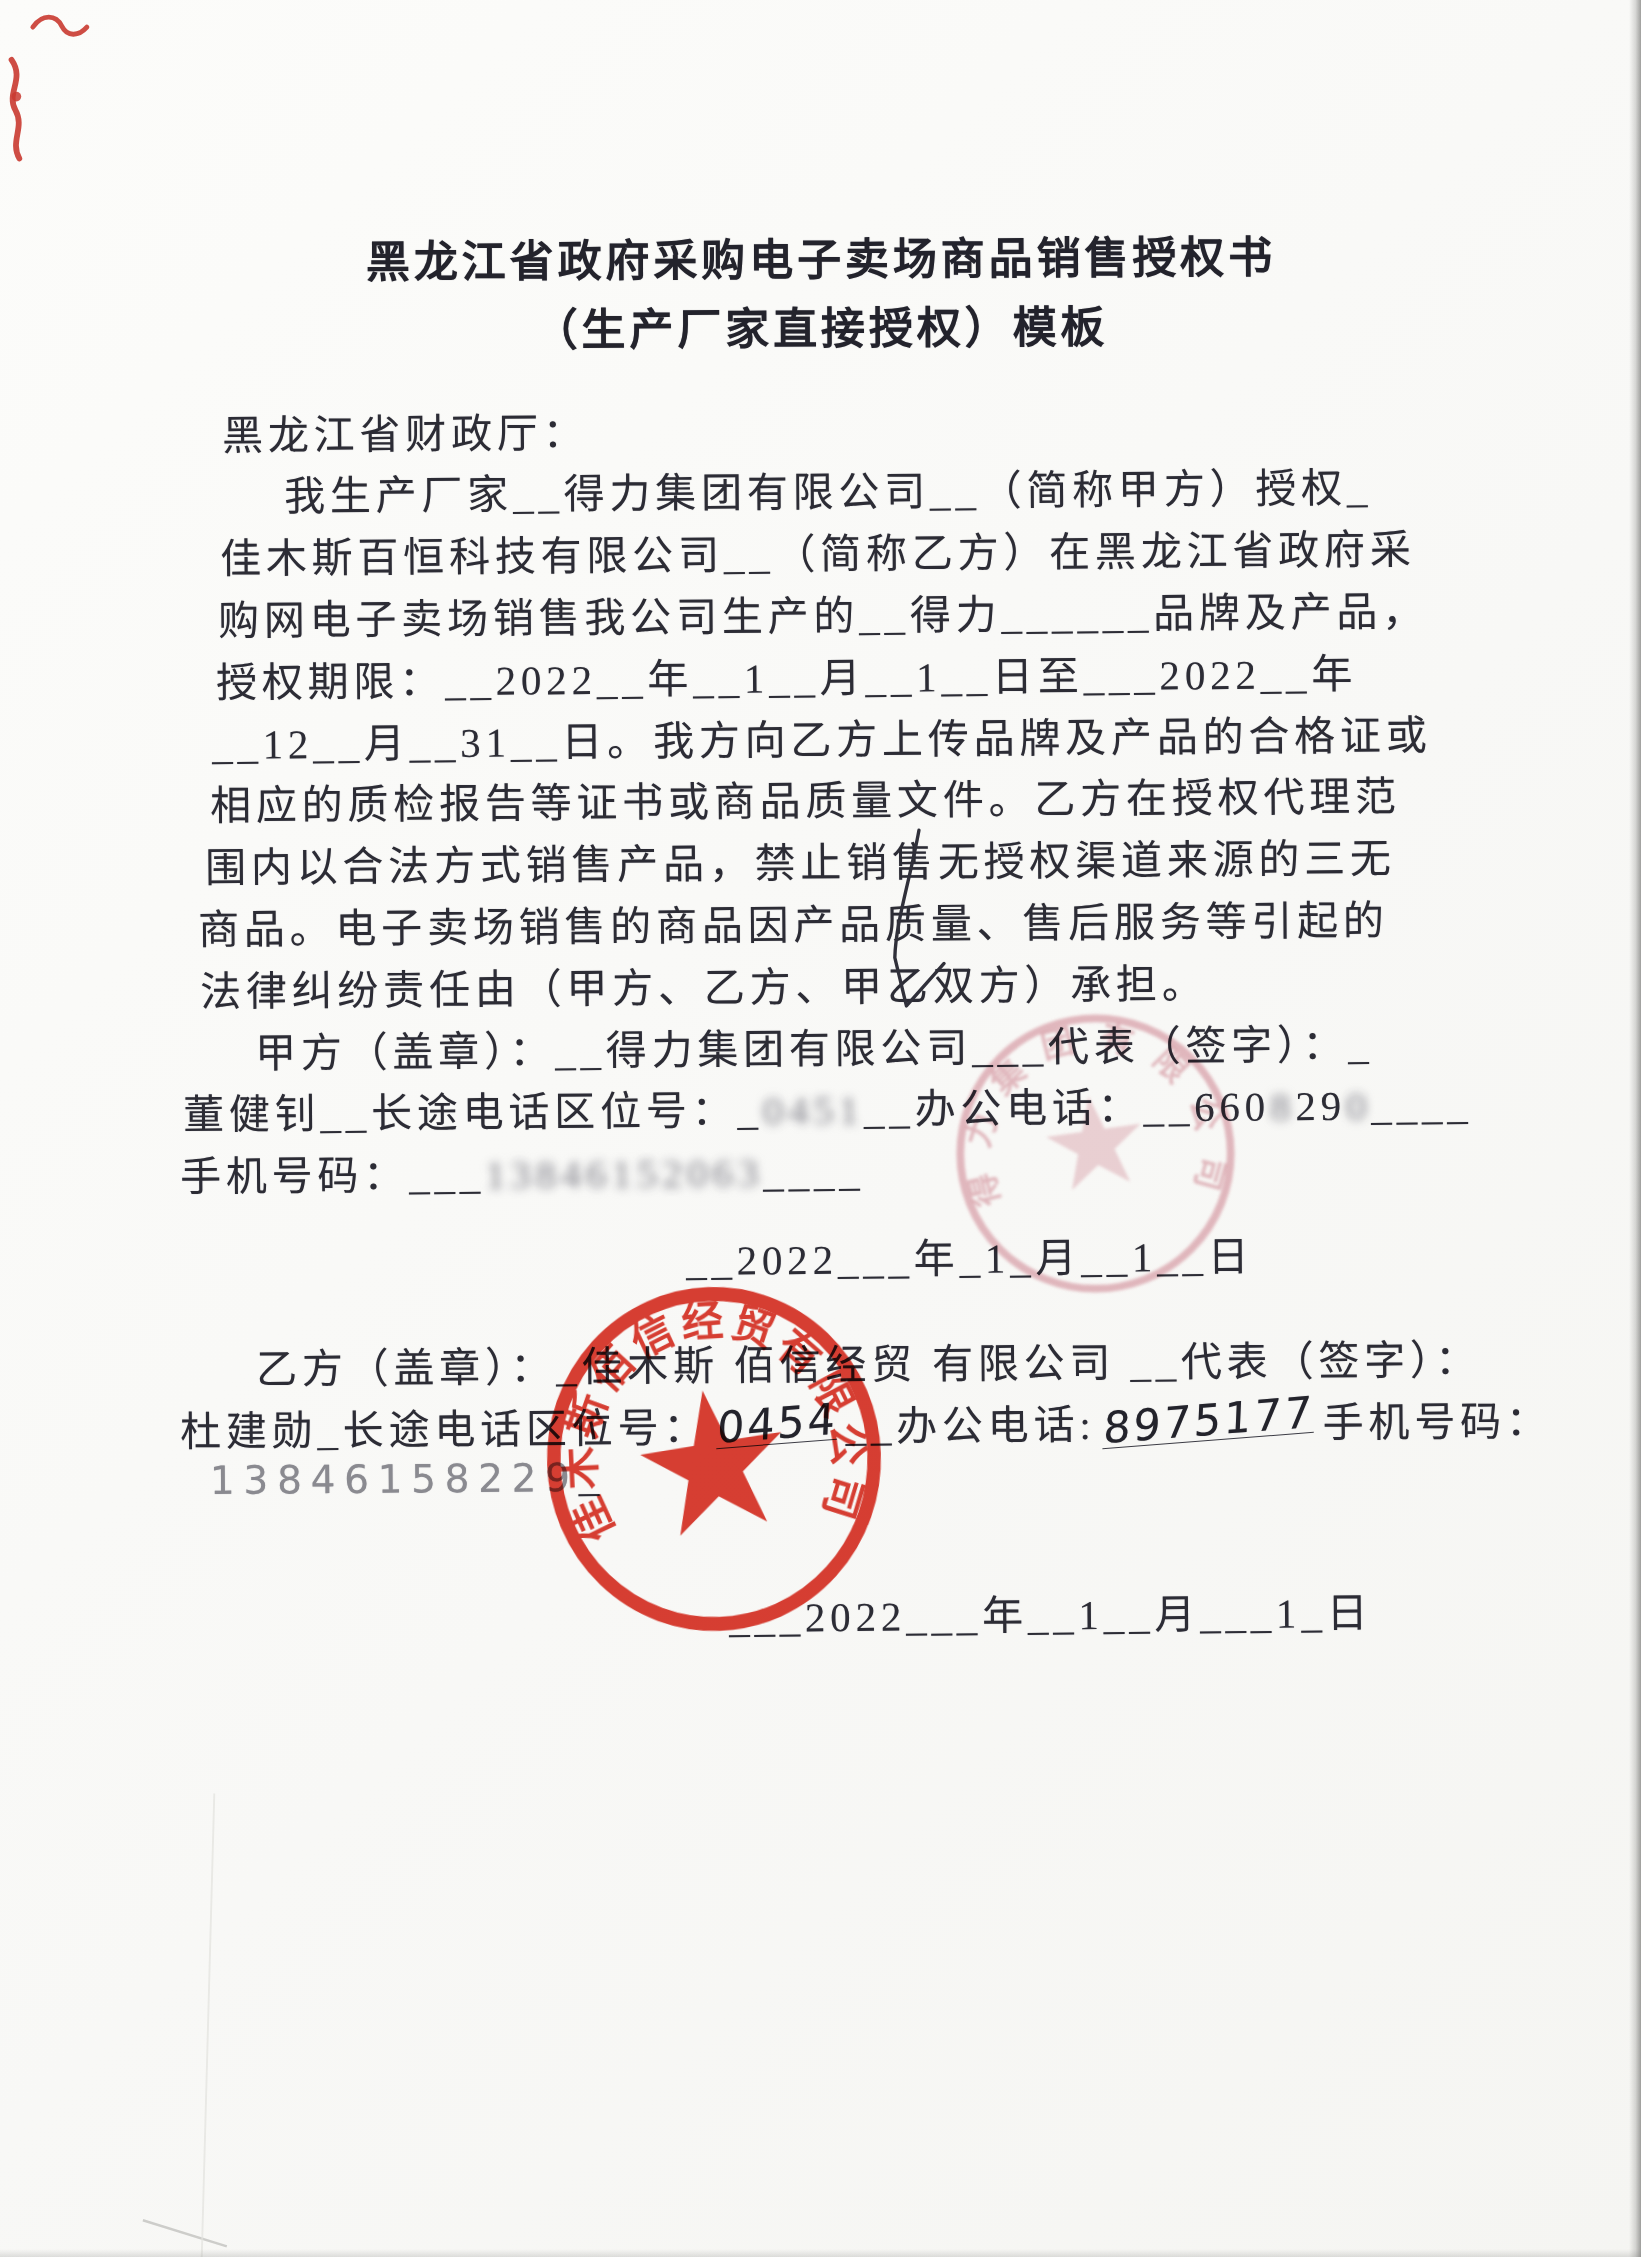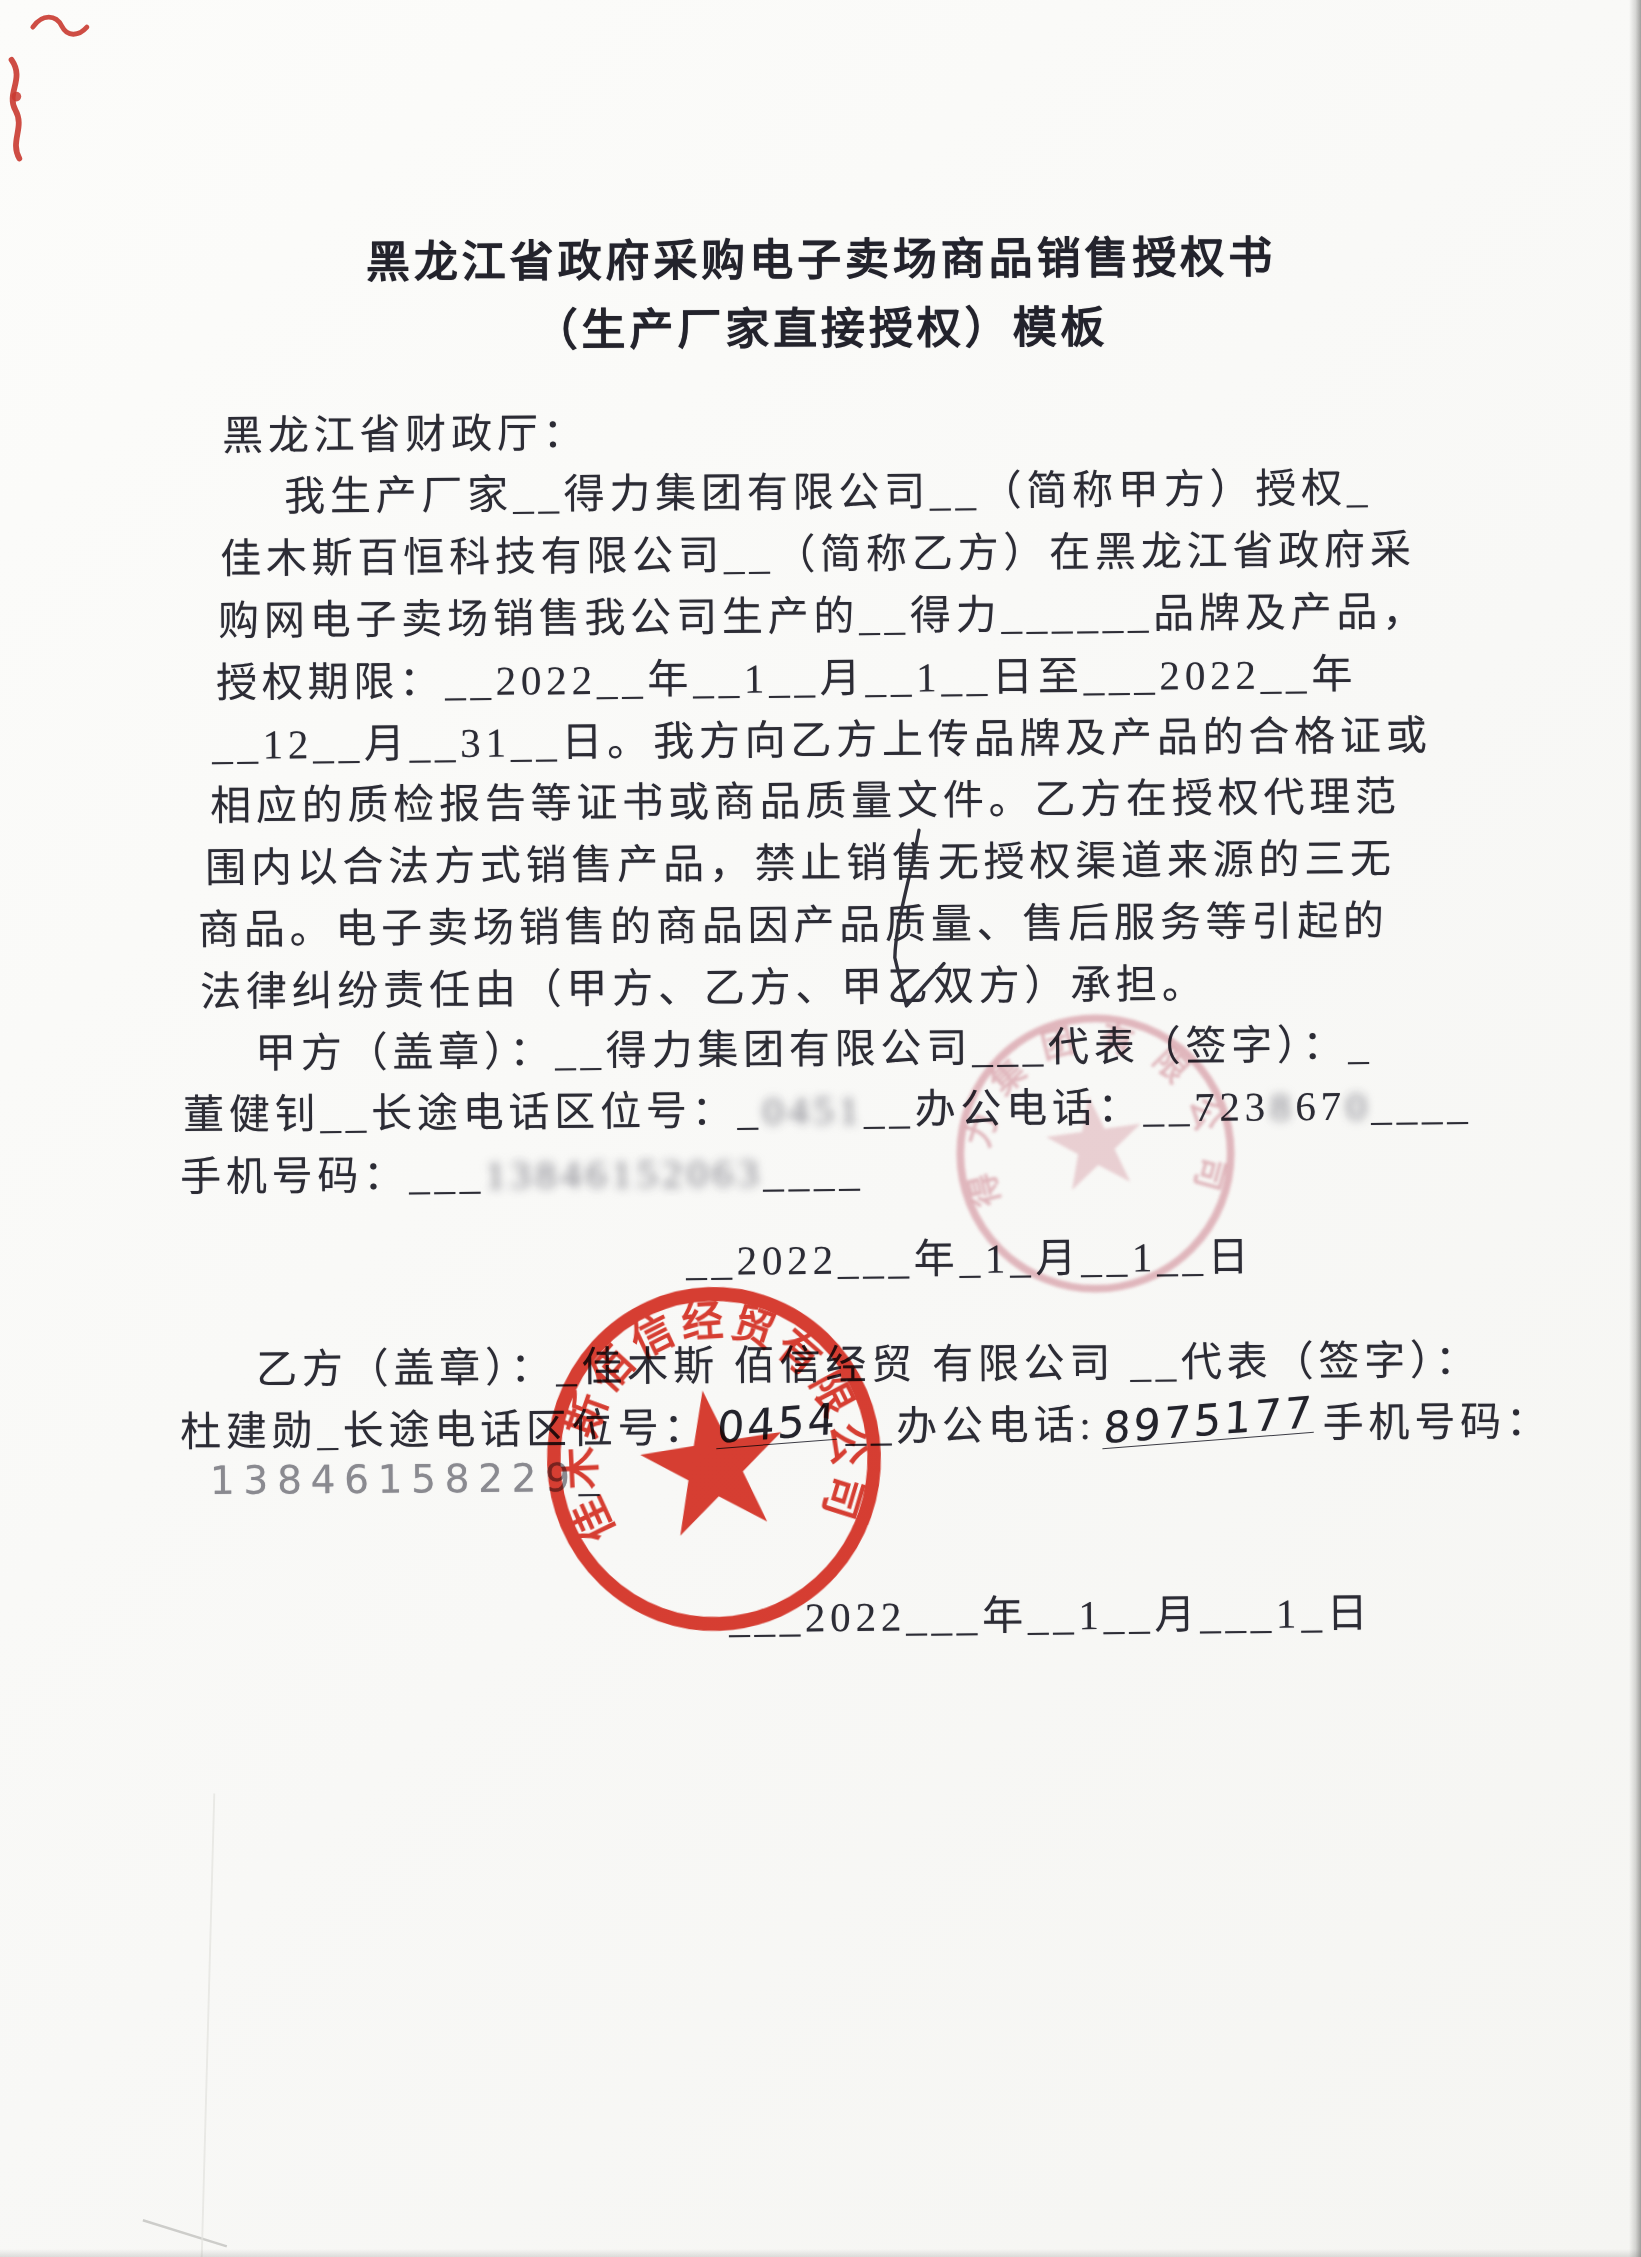--- a/index.html
+++ b/index.html
@@ -92,21 +92,21 @@
 <div class="bline" id="l2"><span>我生产厂家__得力集团有限公司__（简称甲方）授权_</span></div>
 <div class="bline" id="l3"><span>佳木斯百恒科技有限公司__（简称乙方）在黑龙江省政府采</span></div>
 <div class="bline" id="l4"><span>购网电子卖场销售我公司生产的__得力______品牌及产品，</span></div>
 <div class="bline" id="l5"><span>授权期限：__2022__年__1__月__1__日至___2022__年</span></div>
 <div class="bline" id="l6"><span>__12__月__31__日。我方向乙方上传品牌及产品的合格证或</span></div>
 <div class="bline" id="l7"><span>相应的质检报告等证书或商品质量文件。乙方在授权代理范</span></div>
 <div class="bline" id="l8"><span>围内以合法方式销售产品，禁止销售无授权渠道来源的三无</span></div>
 <div class="bline" id="l9"><span>商品。电子卖场销售的商品因产品质量、售后服务等引起的</span></div>
 <div class="bline" id="l10"><span>法律纠纷责任由（甲方、乙方、甲乙双方）承担。</span></div>
 <div class="bline" id="l11"><span>甲方（盖章）：__得力集团有限公司___代表（签字）：_</span></div>
-<div class="bline" id="l12"><span>董健钊__长途电话区位号：_</span><span class="seg-blur">0451</span><span>__办公电话：__</span><span>723</span><span class="seg-blur">8</span><span>67</span><span class="seg-blur">0</span><span>____</span></div>
+<div class="bline" id="l12"><span>董健钊__长途电话区位号：_</span><span class="seg-blur">0451</span><span>__办公电话：__</span><span>660</span><span class="seg-blur">8</span><span>29</span><span class="seg-blur">0</span><span>____</span></div>
 <div class="bline" id="l13"><span>手机号码：___</span><span class="seg-blur">13846152063</span><span>____</span></div>
 <div class="bline" id="l14"><span>__2022___年_1_月__1__日</span></div>
 <div class="bline" id="l15"><span>乙方（盖章）：_佳木斯 佰信经贸 有限公司 __代表（签字）：</span></div>
 <div class="bline" id="l16"><span>杜建勋_长途电话区位号：</span><span class="seg-hand">0454</span><span>__办公电话:</span><span class="seg-hand">8975177</span><span>手机号码：</span></div>
 <div class="bline" id="l17"><span class="seg-gray">13846158229</span><span>_</span></div>
 <div class="bline" id="l18"><span>___2022___年__1__月___1_日</span></div>
 
 <svg class="seal" id="seal-a" width="367" height="367" viewBox="-190 -190 380 380">
   <circle cx="0" cy="0" r="140" fill="none" stroke="#c4586b" stroke-width="8" opacity="0.8"></circle>
   <path d="M0,-70 L15.9,-21.8 L66.6,-21.6 L25.7,8.3 L41.1,56.6 L0,27 L-41.1,56.6 L-25.7,8.3 L-66.6,-21.6 L-15.9,-21.8 Z" fill="#c4586b" opacity="0.5" transform="translate(0,-8) scale(0.74) rotate(-8)"></path>

